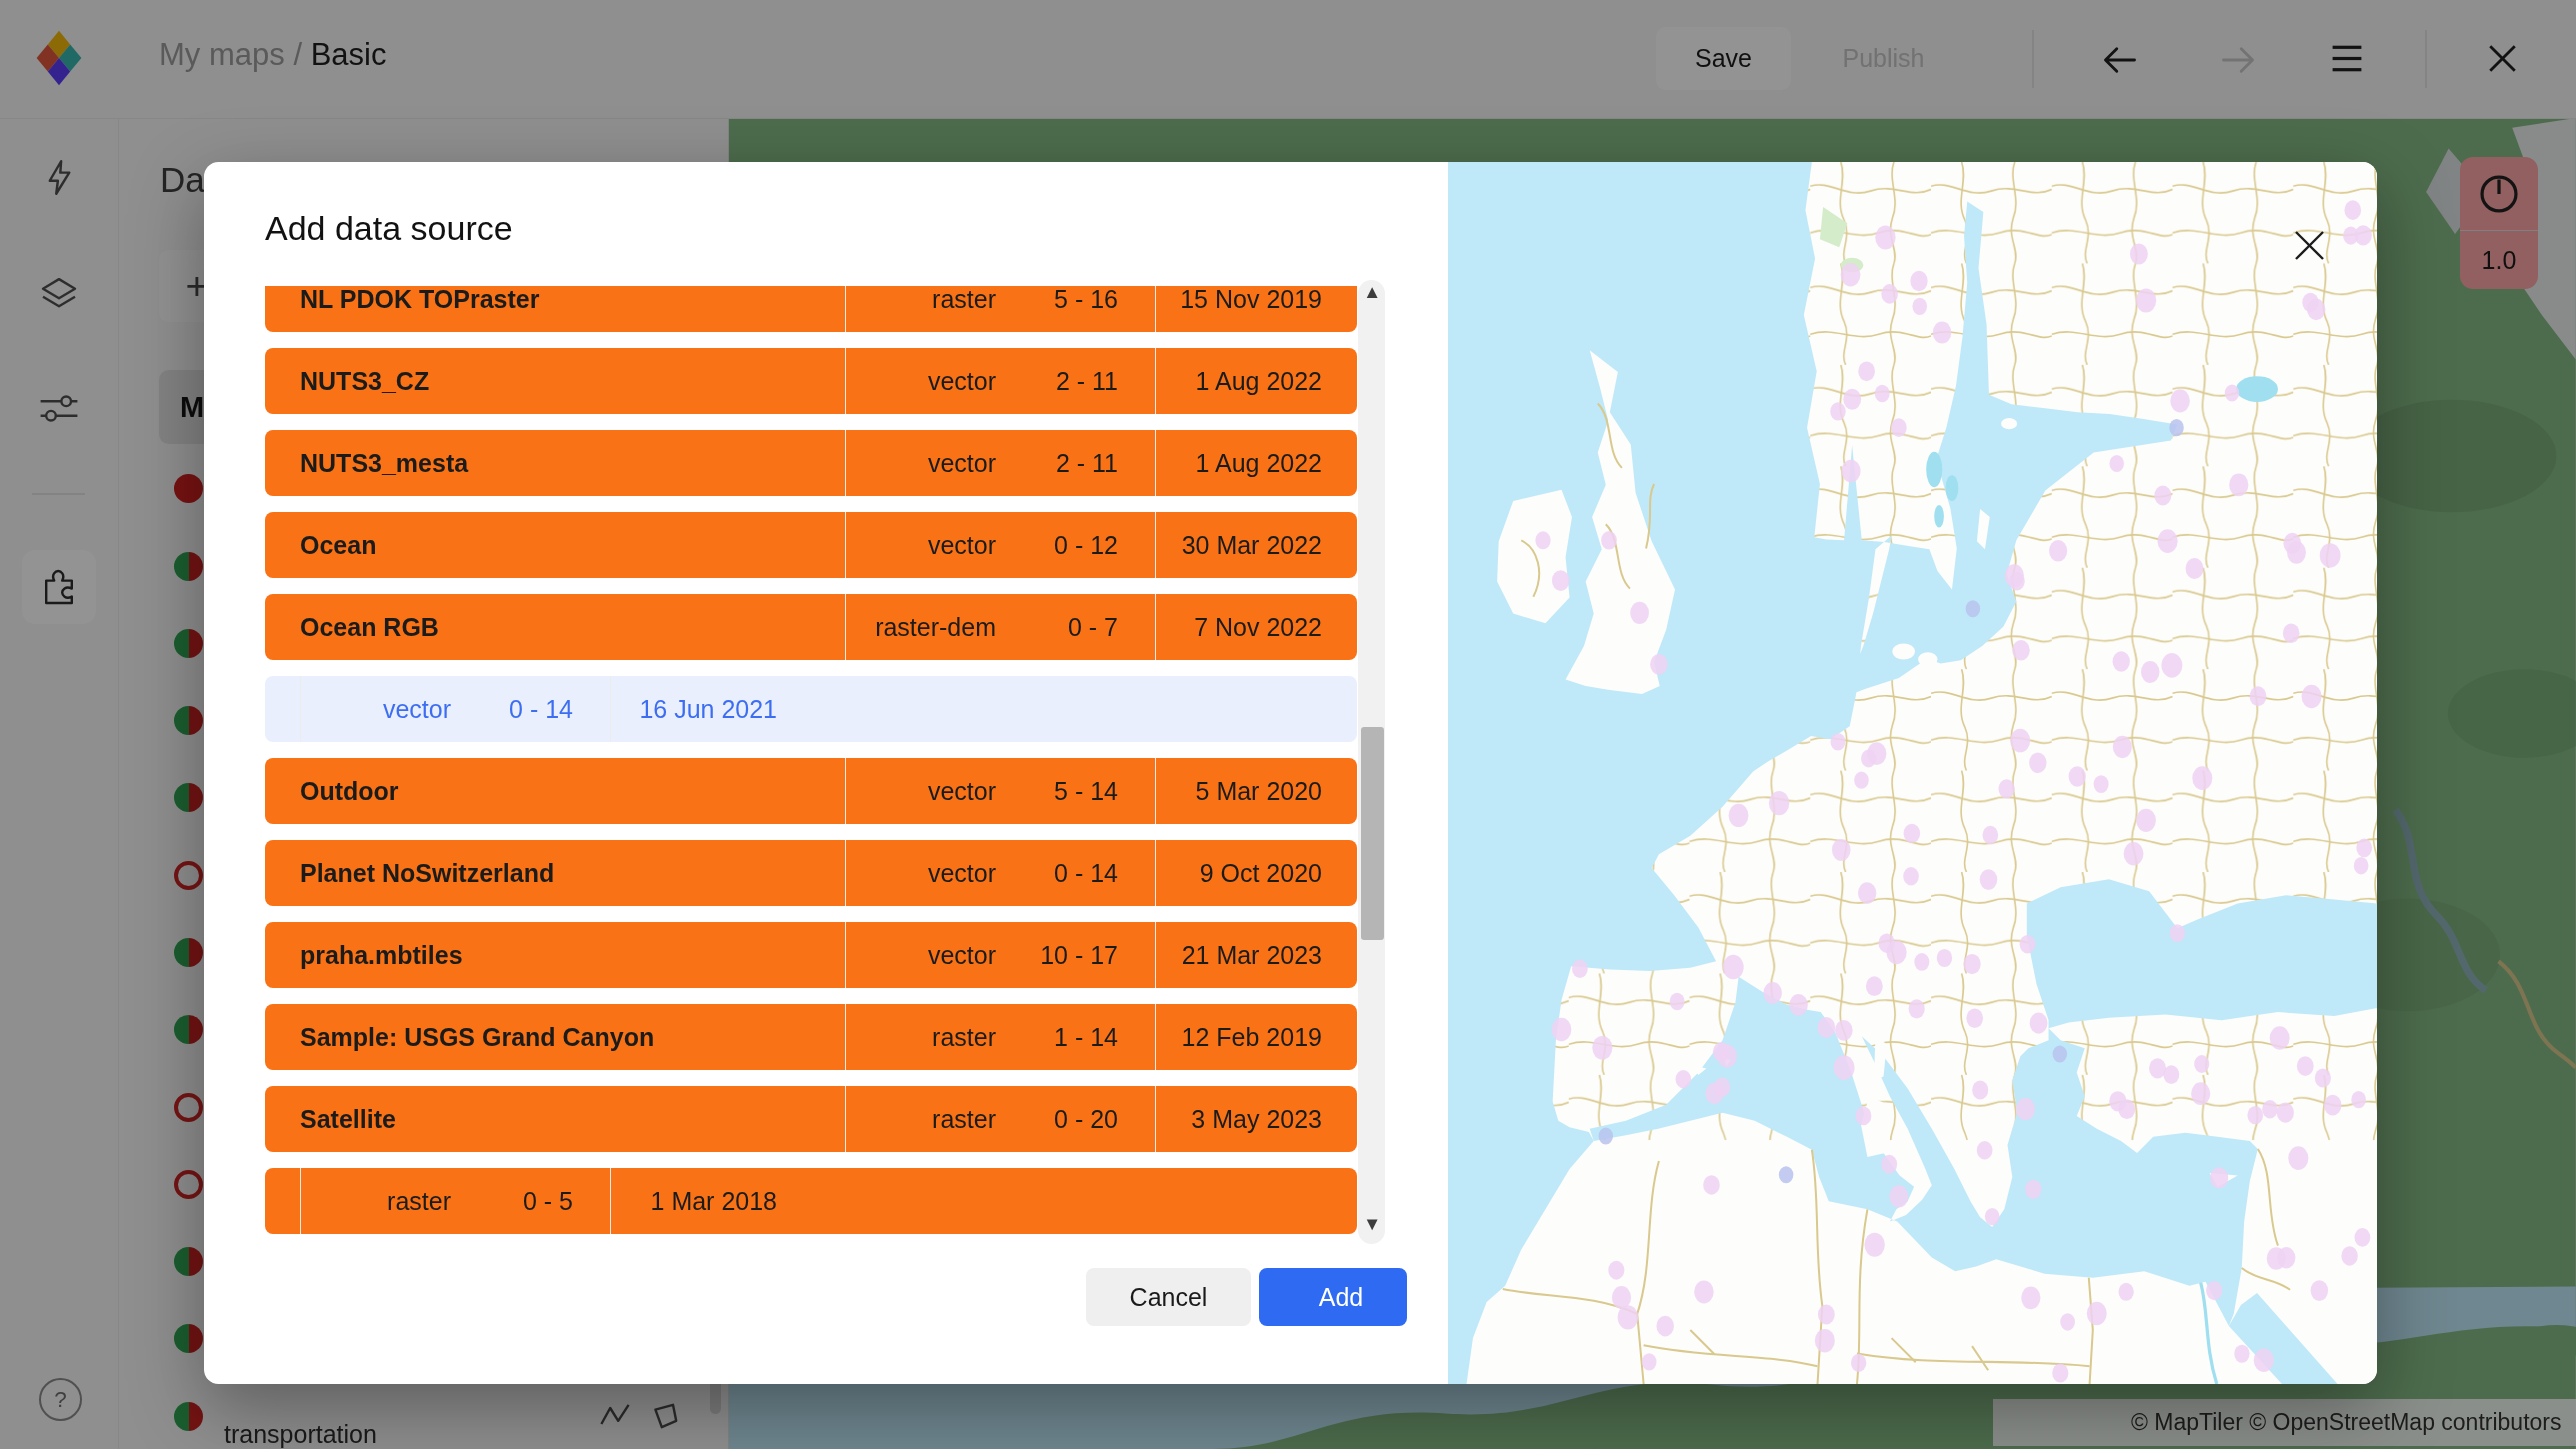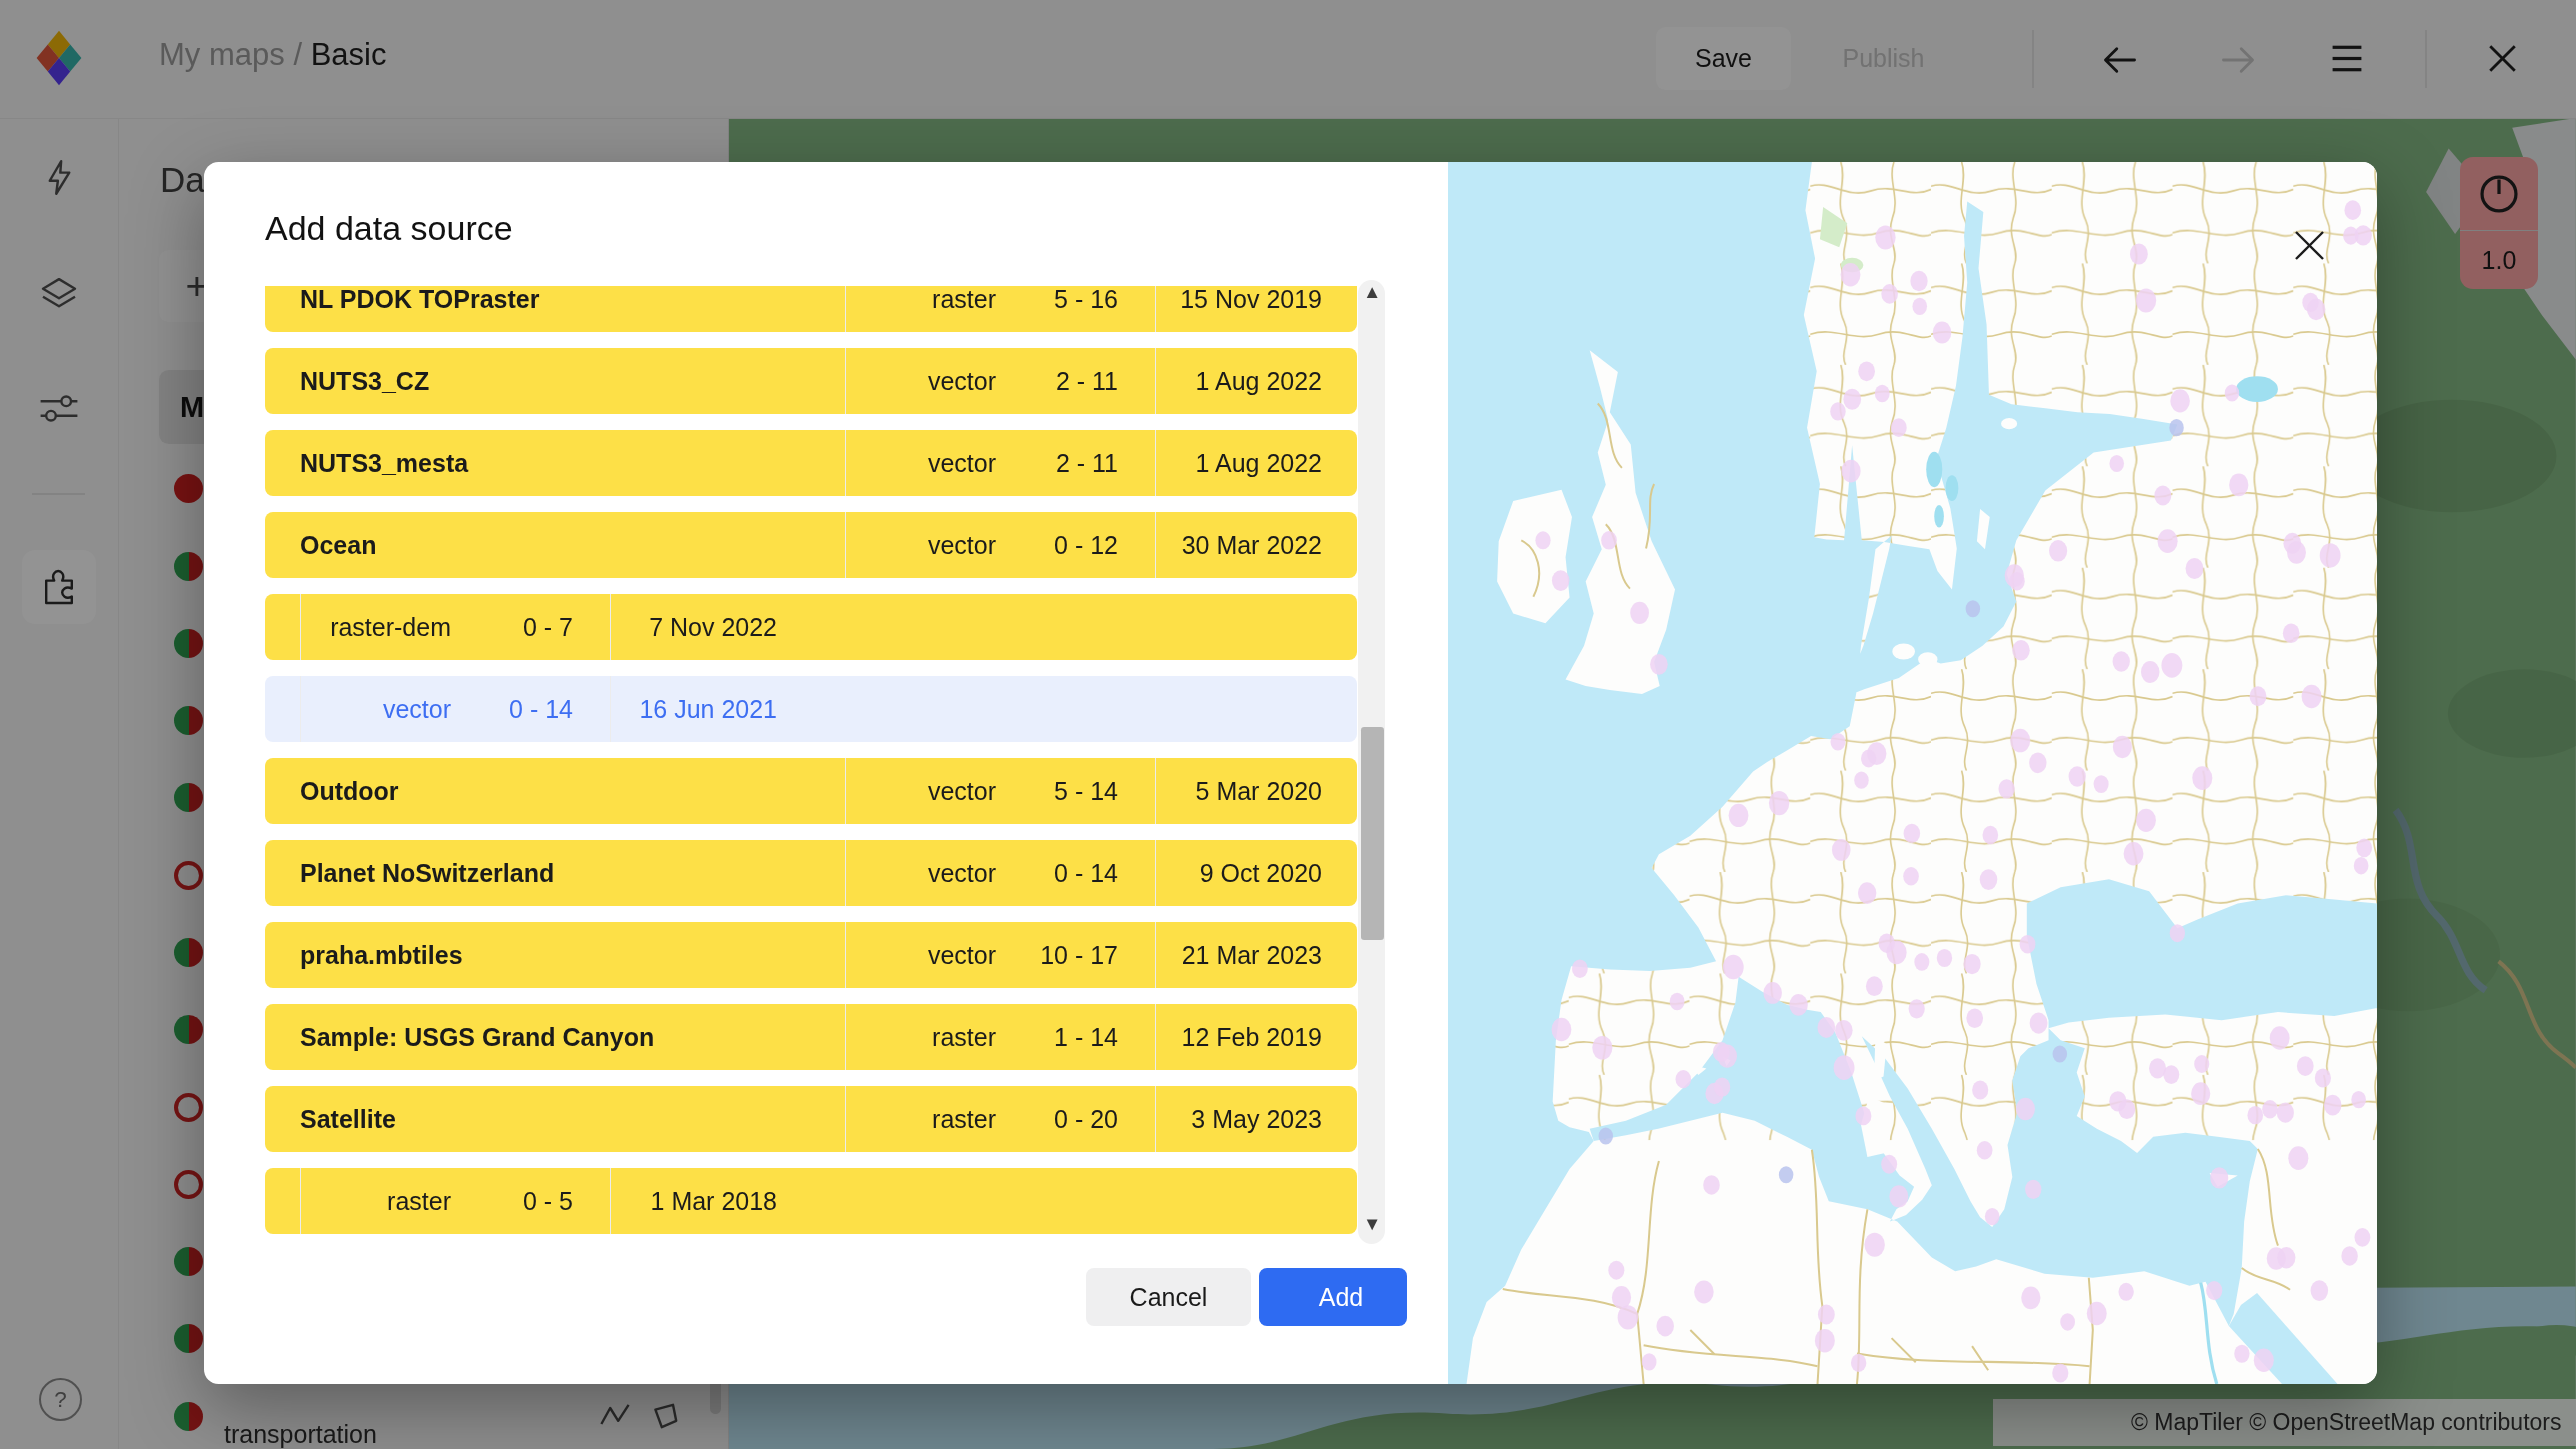--- a/index.html
+++ b/index.html
@@ -49,21 +49,21 @@
     display:flex;align-items:center;justify-content:flex-end;padding-right:14.5px;box-sizing:border-box;
     font-size:23px;color:#333;}
   
   #overlay{left:0;top:0;width:2576px;height:1449px;background:rgba(0,0,0,0.42);z-index:5;}
   
   #dialog{left:204px;top:118px;width:2173px;height:1222px;border-radius:14.5px;overflow:hidden;z-index:6;
     box-shadow:0 24px 72px rgba(0,0,0,0.35);background:#fff;margin-top:44px;}
   #dlg-title{left:61px;top:47px;font-size:34px;font-weight:500;color:#121212;}
   #list-viewport{left:61px;top:124px;width:1092px;height:950px;overflow:hidden;}
   #list-inner{position:relative;top:-20px;}
-  .src-row{position:relative;width:1092px;height:66px;background:#fde047;border-radius:8px;margin-bottom:16px;
+  .src-row{position:relative;width:1092px;height:66px;background:#f97316;border-radius:8px;margin-bottom:16px;
     display:flex;align-items:center;padding:0 35px;box-sizing:border-box;font-size:25px;color:#1b1b1b;}
   .src-row .nm{flex:1;font-weight:700;}
   .src-row .tp{width:150px;text-align:right;border-left:1.6px solid #ececec;align-self:stretch;
     display:flex;align-items:center;justify-content:flex-end;}
   .src-row .zm{width:122px;text-align:right;}
   .src-row .dt{width:166px;margin-left:37px;text-align:right;border-left:1.6px solid #ececec;align-self:stretch;
     display:flex;align-items:center;justify-content:flex-end;}
   .src-row.selected{background:#e9effd;color:#3d6ef2;}
   #dlg-scroll-track{left:1154px;top:118px;width:27px;height:964px;background:#f1f1f1;border-radius:13.7px;}
   #dlg-scroll-up{left:1159px;top:119px;font-size:18.5px;color:#3d3d3d;}
@@ -282,20 +282,21 @@
           <div class="zm">2 - 11</div>
           <div class="dt">1 Aug 2022</div>
         </div>
         <div class="src-row">
           <div class="nm">Ocean</div>
           <div class="tp">vector</div>
           <div class="zm">0 - 12</div>
           <div class="dt">30 Mar 2022</div>
         </div>
         <div class="src-row">
+          <div class="nm">Ocean RGB</div>
           <div class="tp">raster-dem</div>
           <div class="zm">0 - 7</div>
           <div class="dt">7 Nov 2022</div>
         </div>
         <div class="src-row selected">
           <div class="tp">vector</div>
           <div class="zm">0 - 14</div>
           <div class="dt">16 Jun 2021</div>
         </div>
         <div class="src-row">

